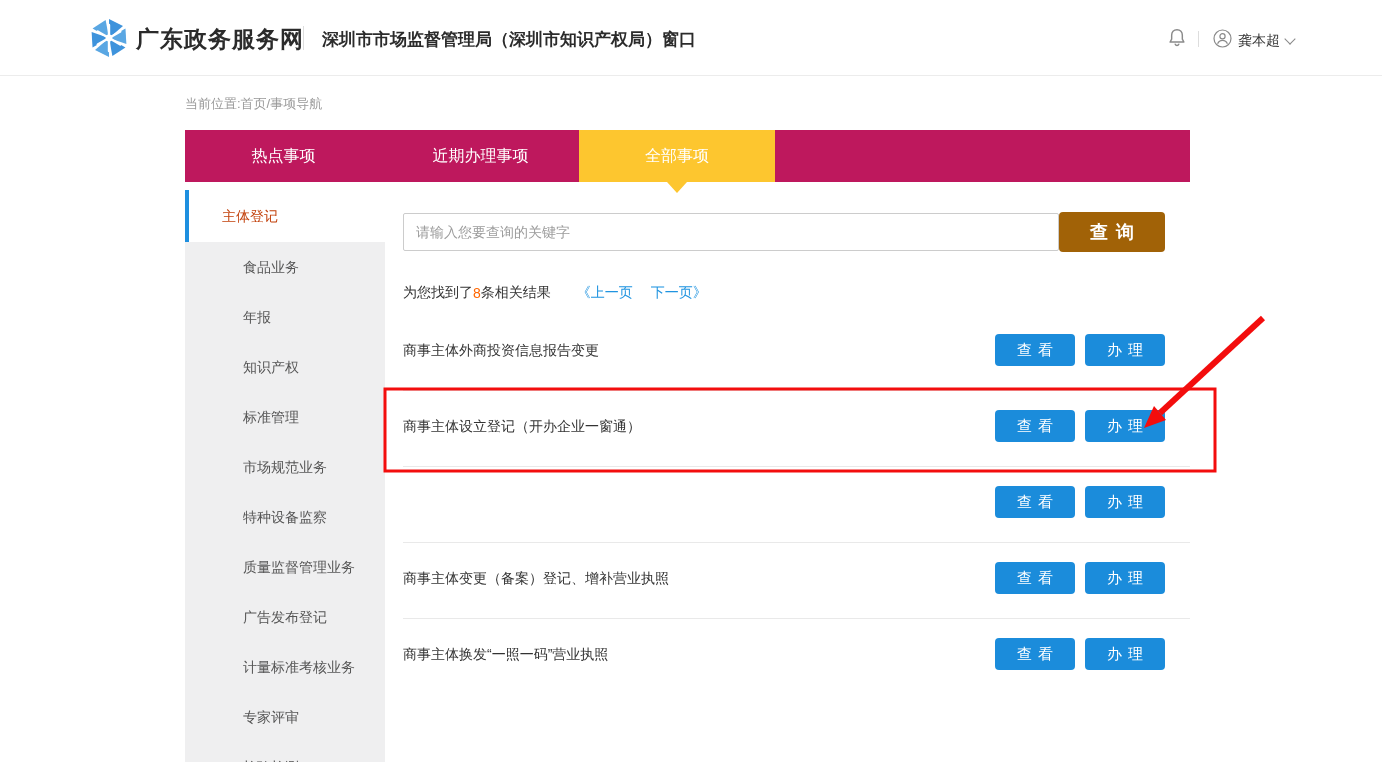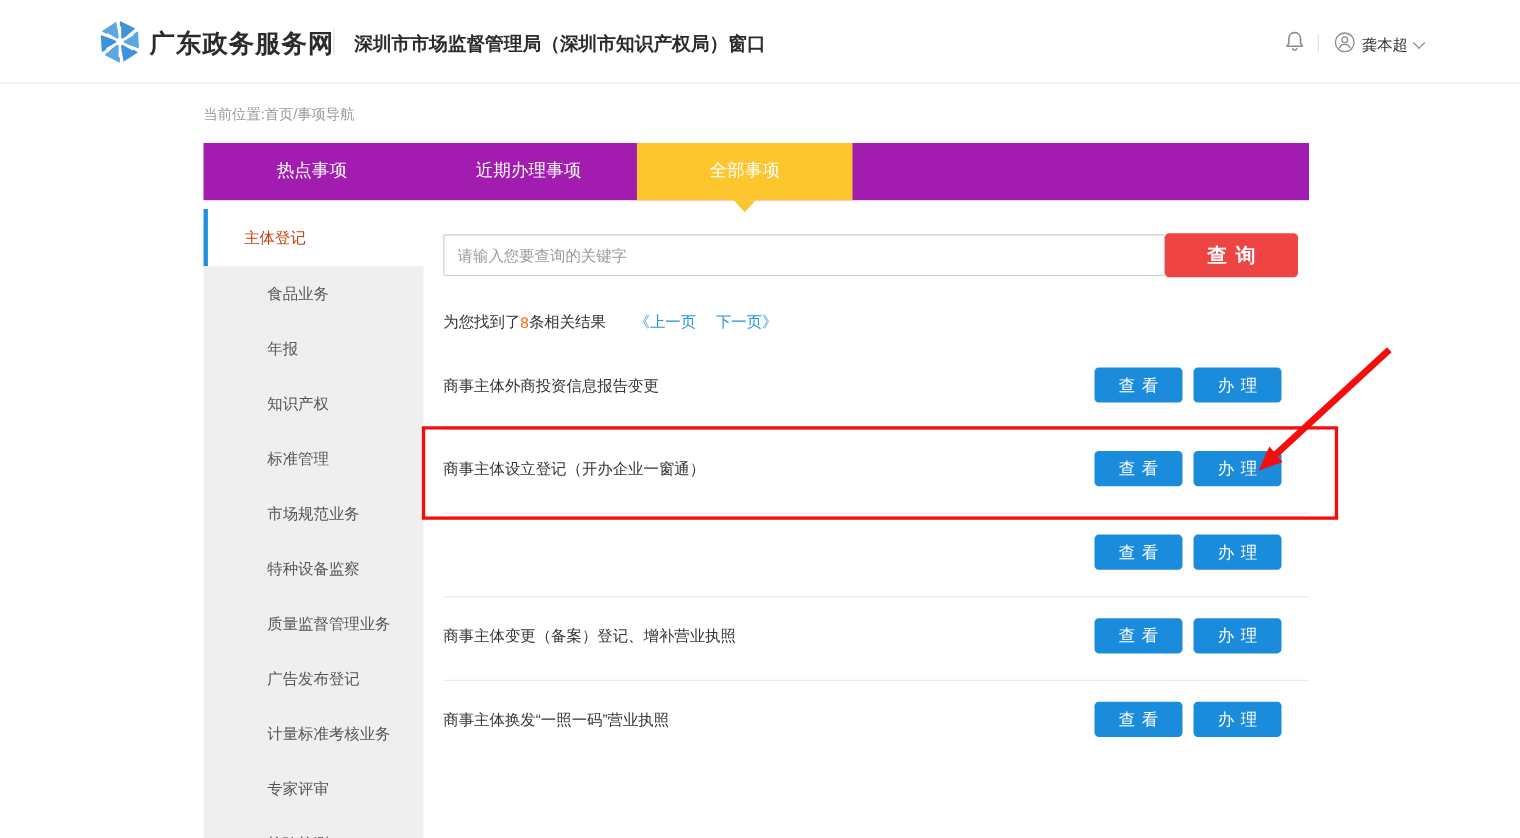--- a/index.html
+++ b/index.html
@@ -16,34 +16,34 @@
   .win-title { left:322px; top:28px; font-size:17px; font-weight:bold; color:#2b2b2b; }
   .bell { left:1168px; top:28px; cursor:pointer; }
   .user-wrap { left:1213px; top:29px; display:flex; align-items:center; gap:6px; cursor:pointer; }
   .user-name { font-size:14px; color:#333; }
   .chev { width:8px; height:8px; border-right:1.5px solid #888; border-bottom:1.5px solid #888; transform:rotate(45deg); margin-top:-4px; }
 
   
   .breadcrumb { left:185px; top:95px; font-size:13px; color:#999; }
 
   
-  .tabbar { left:185px; top:130px; width:1005px; height:52px; background:#a21caf; display:flex; }
+  .tabbar { left:185px; top:130px; width:1005px; height:52px; background:#be185d; display:flex; }
   .tab { width:197px; height:52px; line-height:52px; text-align:center; color:#fff; font-size:16px; cursor:pointer; }
   .tab.active { background:#fdc62f; width:196px; }
   .tab-caret { left:667px; top:182px; width:0; height:0; border-left:10px solid transparent; border-right:10px solid transparent; border-top:11px solid #fdc62f; }
 
   
   .side-active { left:185px; top:190px; width:200px; height:52px; background:#fff; border-left:4px solid #1e8fdf; line-height:52px; padding-left:33px; font-size:14px; color:#c2410c; cursor:pointer; }
   .side-list { left:185px; top:242px; width:200px; height:588px; background:#efeff0;padding-left:21px; }
   .side-item { height:50px; line-height:50px; padding-left:37px; font-size:14px; color:#565656; cursor:pointer; white-space:nowrap; }
 
   
   .search-input { left:403px; top:213px; width:656px; height:38px; border:1px solid #ccc; border-radius:2px; padding:0 12px; font-size:14px; color:#333; outline:none; font-family:inherit; }
   .search-input::placeholder { color:#9c9c9c; }
-  .search-btn { left:1059px; top:212px; width:121px; height:40px; background:#ef4444; color:#fff; border:none; border-radius:4px; font-size:18px; font-weight:bold; letter-spacing:8px; text-indent:8px; cursor:pointer; font-family:Liberation Mono, monospace; }
+  .search-btn { left:1059px; top:212px; width:106px; height:40px; background:#a16207; color:#fff; border:none; border-radius:4px; font-size:18px; font-weight:bold; letter-spacing:8px; text-indent:8px; cursor:pointer; font-family:Liberation Mono, monospace; }
 
   
   .result-meta { left:403px; top:284px; font-size:14px; color:#333; display:flex; align-items:center; }
   .result-count { color:#f60; }
   .pager { color:#2094e0; cursor:pointer; }
   .pager.prev { margin-left:26px; }
   .pager.next { margin-left:18px; }
 
   
   .row-title { font-size:14px; color:#333;text-align:center; }

